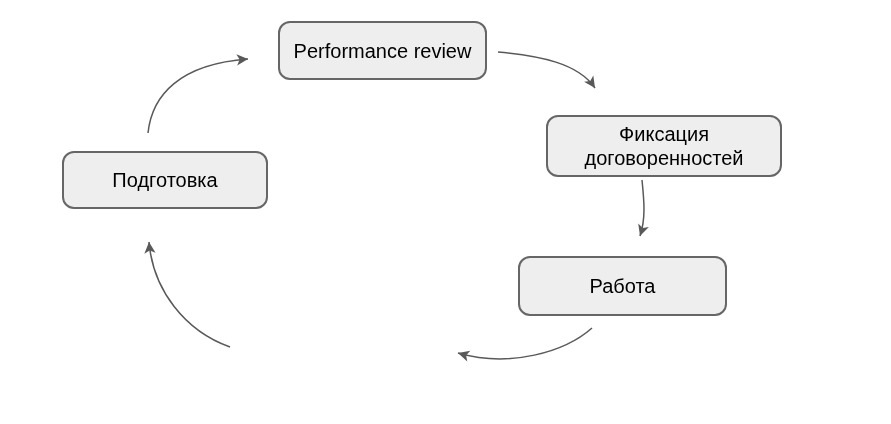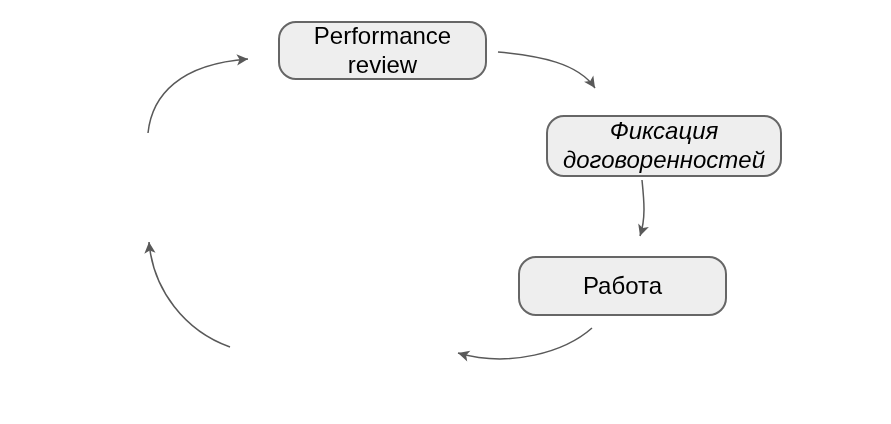--- a/index.html
+++ b/index.html
@@ -20,32 +20,32 @@
     left: 0;
     top: 0;
     width: 891px;
     height: 424px;
   }
   .node {
     position: absolute;
     box-sizing: border-box;
     background: #eeeeee;
     border: 2px solid #666666;
-    border-radius: 18px;
+    border-radius: 12px;
     display: flex;
     align-items: center;
     justify-content: center;
     text-align: center;
     color: #000000;
-    font-size: 24px;
+    font-size: 20px;
     line-height: 1.2;
     padding: 18px 8px;
   }
   .node-performance-review { left: 278px; top: 21px;  width: 209px; height: 59px; }
-  .node-fixation           { left: 546px; top: 115px; width: 236px; height: 62px; font-style: italic; }
+  .node-fixation           { left: 546px; top: 115px; width: 236px; height: 62px; }
   .node-work               { left: 518px; top: 256px; width: 209px; height: 60px; }
   .node-results            { left: 226px; top: 308px; width: 209px; height: 62px; }
   .node-preparation        { left: 62px;  top: 151px; width: 206px; height: 58px; }
 </style>
 </head>
 <body>
 
 <div class="canvas">
 
   <svg class="arrows" viewBox="0 0 891 424" xmlns="http://www.w3.org/2000/svg">
@@ -67,14 +67,17 @@
 
   <div class="node node-fixation">
     <span>Фиксация договоренностей</span>
   </div>
 
   <div class="node node-work">
     <span>Работа</span>
   </div>
 
 
+  <div class="node node-preparation">
+    <span>Подготовка</span>
+  </div>
 
 </div>
 
 </body></html>

